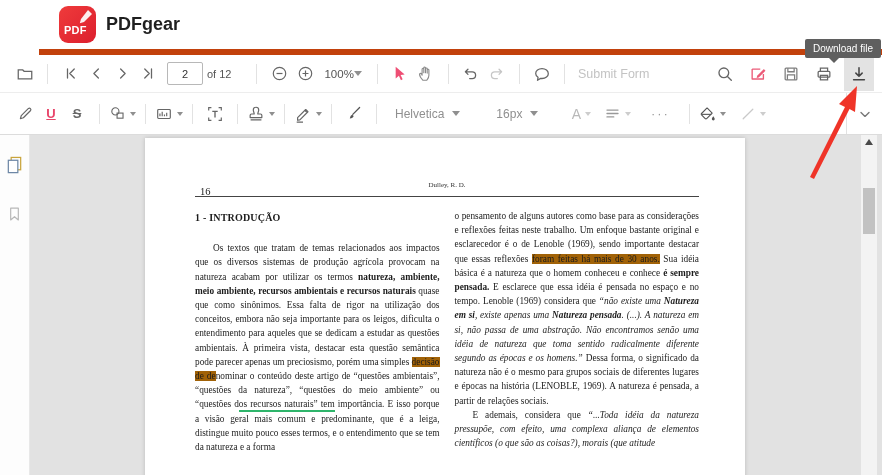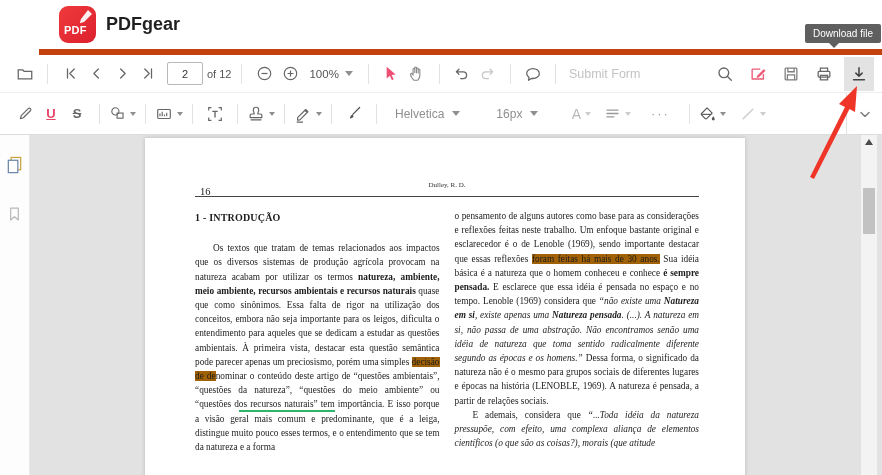--- a/index.html
+++ b/index.html
@@ -18,33 +18,33 @@
   .caret { width:0; height:0; border-left:4px solid transparent; border-right:4px solid transparent; border-top:5px solid #8f8f8f; display:inline-block; }
   .caret.sm { border-left-width:3.5px; border-right-width:3.5px; border-top-width:4.5px; }
   .caret.dis { border-top-color:#cdcdcd; }
   .hdr-right { margin-left:auto; display:flex; align-items:center; gap:16px; }
   .dl-pill { display:flex; align-items:center; gap:9px; height:34px; padding:0 5px 0 17px; border-radius:18px; border:none; cursor:pointer;
              background:linear-gradient(90deg,#f9834a,#f4434e); color:#fff; font-size:13px; font-weight:bold; box-shadow:0 2px 6px rgba(244,70,78,.35); }
   .dl-badge { width:27px; height:27px; border-radius:50%; background:rgba(255,255,255,.4); display:flex; align-items:center; justify-content:center; }
   .lang { display:flex; align-items:center; gap:6px; font-size:13px; color:#222; cursor:pointer; }
 
   
-  .tooltip { position:absolute; top:24px; right:1px; background:#5f5f5f; color:#fff; font-size:10px; padding:4px 8px; border-radius:2px; z-index:30; white-space:nowrap;margin-left:20px; }
+  .tooltip { position:absolute; top:39px; right:1px; background:#5f5f5f; color:#fff; font-size:10px; padding:4px 8px; border-radius:2px; z-index:30; white-space:nowrap;margin-left:20px; }
   .tooltip::after { content:""; position:absolute; bottom:-5px; left:24px; border-left:5px solid transparent; border-right:5px solid transparent; border-top:5px solid #5f5f5f; }
 
   
   .tb { display:flex; align-items:center; background:#fff; }
   .tb1 { height:38px; padding:0 8px 0 12px; border-bottom:1px solid #ededed; }
   .tb2 { height:42px; padding:0 0 0 12px; border-bottom:1px solid #dcdcdc; }
   .tbtn { display:flex; align-items:center; justify-content:center; min-width:26px; height:30px; border:none; background:transparent; cursor:pointer; color:#666; gap:4px; }
   .tbtn.active-dl { background:#e3e3e3; width:30px; height:34px; }
   .vdiv { width:1px; height:20px; background:#e2e2e2; margin:0 9px; flex:0 0 auto; }
   .page-box { width:36px; height:23px; border:1px solid #b8b8b8; border-radius:2px; text-align:center; font-size:11px; color:#333; margin:0 4px 0 6px; }
-  .of-label { font-size:11px; color:#555; margin-right:1px; }
-  .zoom-select { display:flex; align-items:center; gap:6px; font-size:11.5px; color:#555; cursor:pointer; padding:0 6px; }
+  .of-label { font-size:11px; color:#555; margin-right:16px; }
+  .zoom-select { display:flex; align-items:center; font-size:11.5px; color:#555; cursor:pointer; padding:0 6px; }
   .submit-form { font-size:12.5px; color:#c3c3c3; margin-left:4px; }
   .right-cluster { margin-left:auto; display:flex; align-items:center; gap:7px; }
   .glyph-btn { font-size:13px; font-weight:bold; }
   .u-pink { color:#e8456a; text-decoration:underline; }
   .s-strike { color:#666; text-decoration:line-through; }
   .a-dis { color:#b9b9b9; font-size:14px; font-weight:normal; }
   .ff-select { display:flex; align-items:center; gap:8px; font-size:12px; color:#8f8f8f; cursor:pointer; padding:0 4px; }
   .dots { color:#9a9a9a; font-size:13px; letter-spacing:2px; }
   .tb2-right { margin-left:auto; align-self:stretch; width:36px; border-left:1px solid #e2e2e2; display:flex; align-items:center; justify-content:center; cursor:pointer; }
 

